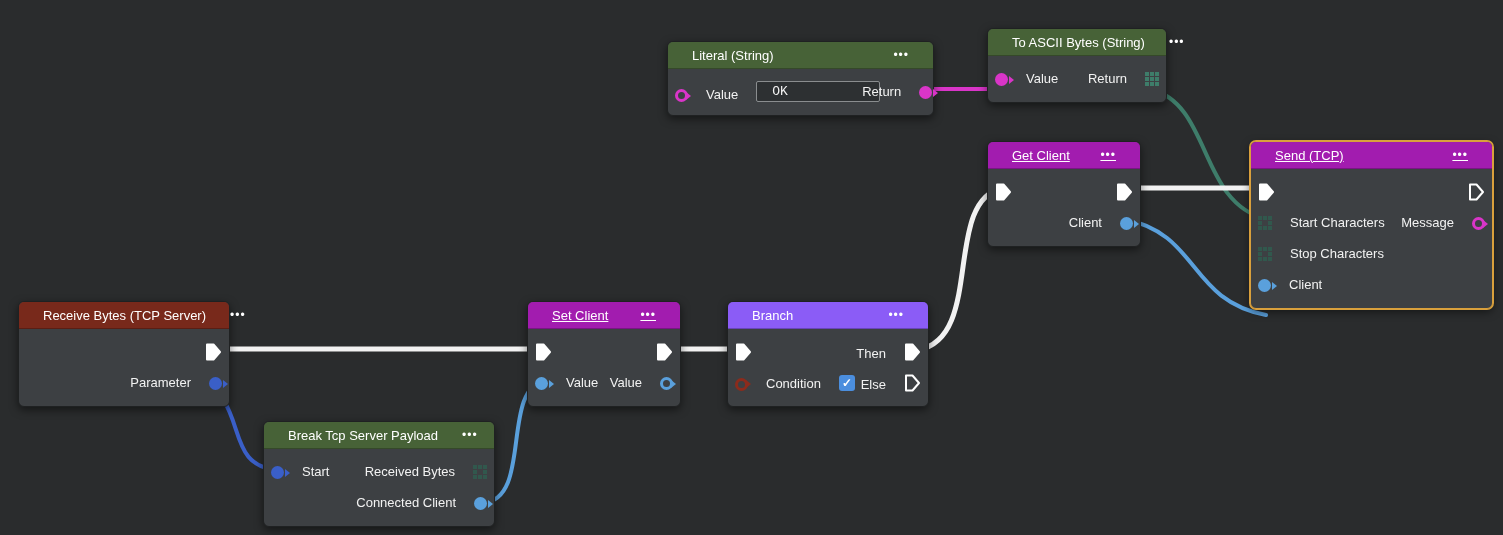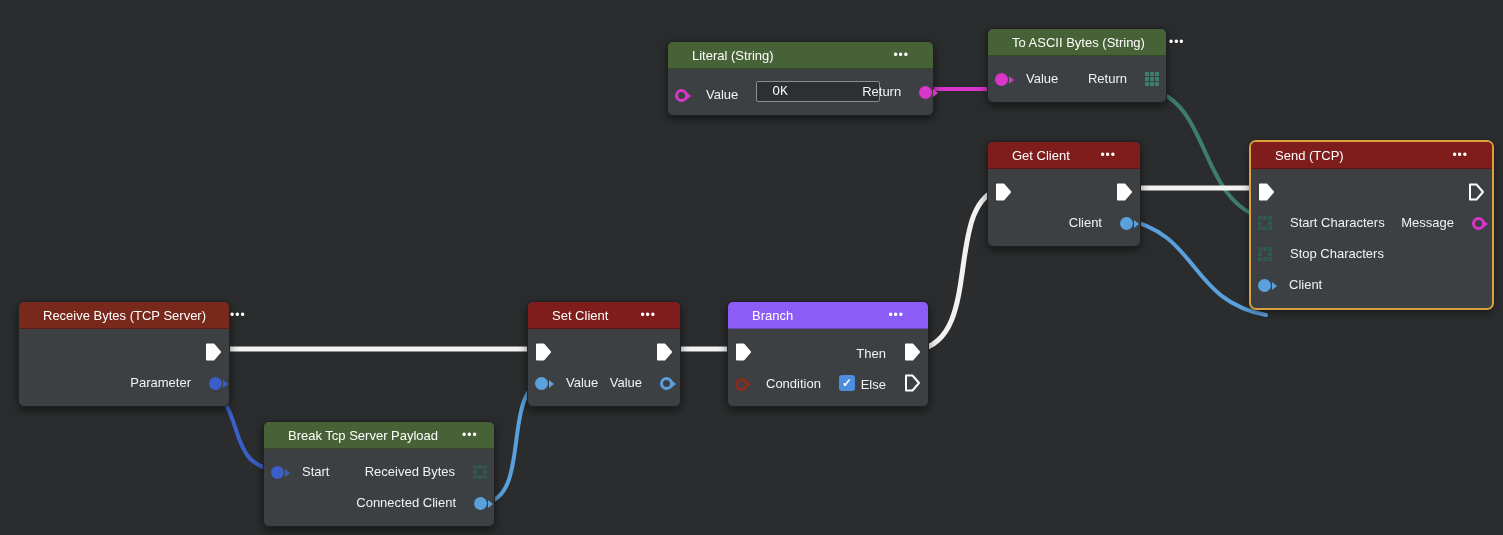--- a/index.html
+++ b/index.html
@@ -18,21 +18,21 @@
     box-shadow:0 3px 9px rgba(0,0,0,.5); color:#ececec;
   }
   .node.selected { border-color:#d9a03c; box-shadow:0 0 0 1px #d9a03c, 0 3px 9px rgba(0,0,0,.5); }
 
   .node-header {
     height:26px; display:flex; align-items:center; justify-content:space-between;
     gap:24px; padding:0 24px; border-radius:5px 5px 0 0; font-size:13px; color:#ffffff;
     border-bottom:1px solid rgba(0,0,0,.25);
   }
   .hdr-green { background:#476237; }
-  .hdr-blue  { background:#7f1d1d; }
+  .hdr-blue  { background:#a21caf;text-decoration:underline; }
   .hdr-red   { background:#78291b; }
   .hdr-gray  { background:#8b5cf6; }
   .node-title { white-space:nowrap; }
   .menu-dots { font-size:12px; letter-spacing:1px; line-height:1; color:#fff; cursor:pointer; flex:none; }
 
   .node-body { padding:7px 0 8px; }
   .row { height:31px; display:flex; align-items:center; justify-content:space-between; padding:0 7px; }
   .grp { display:flex; align-items:flex-end; gap:18px; min-width:0; }
   .lbl { font-size:13px; color:#f2f2f2; white-space:nowrap; }
 

